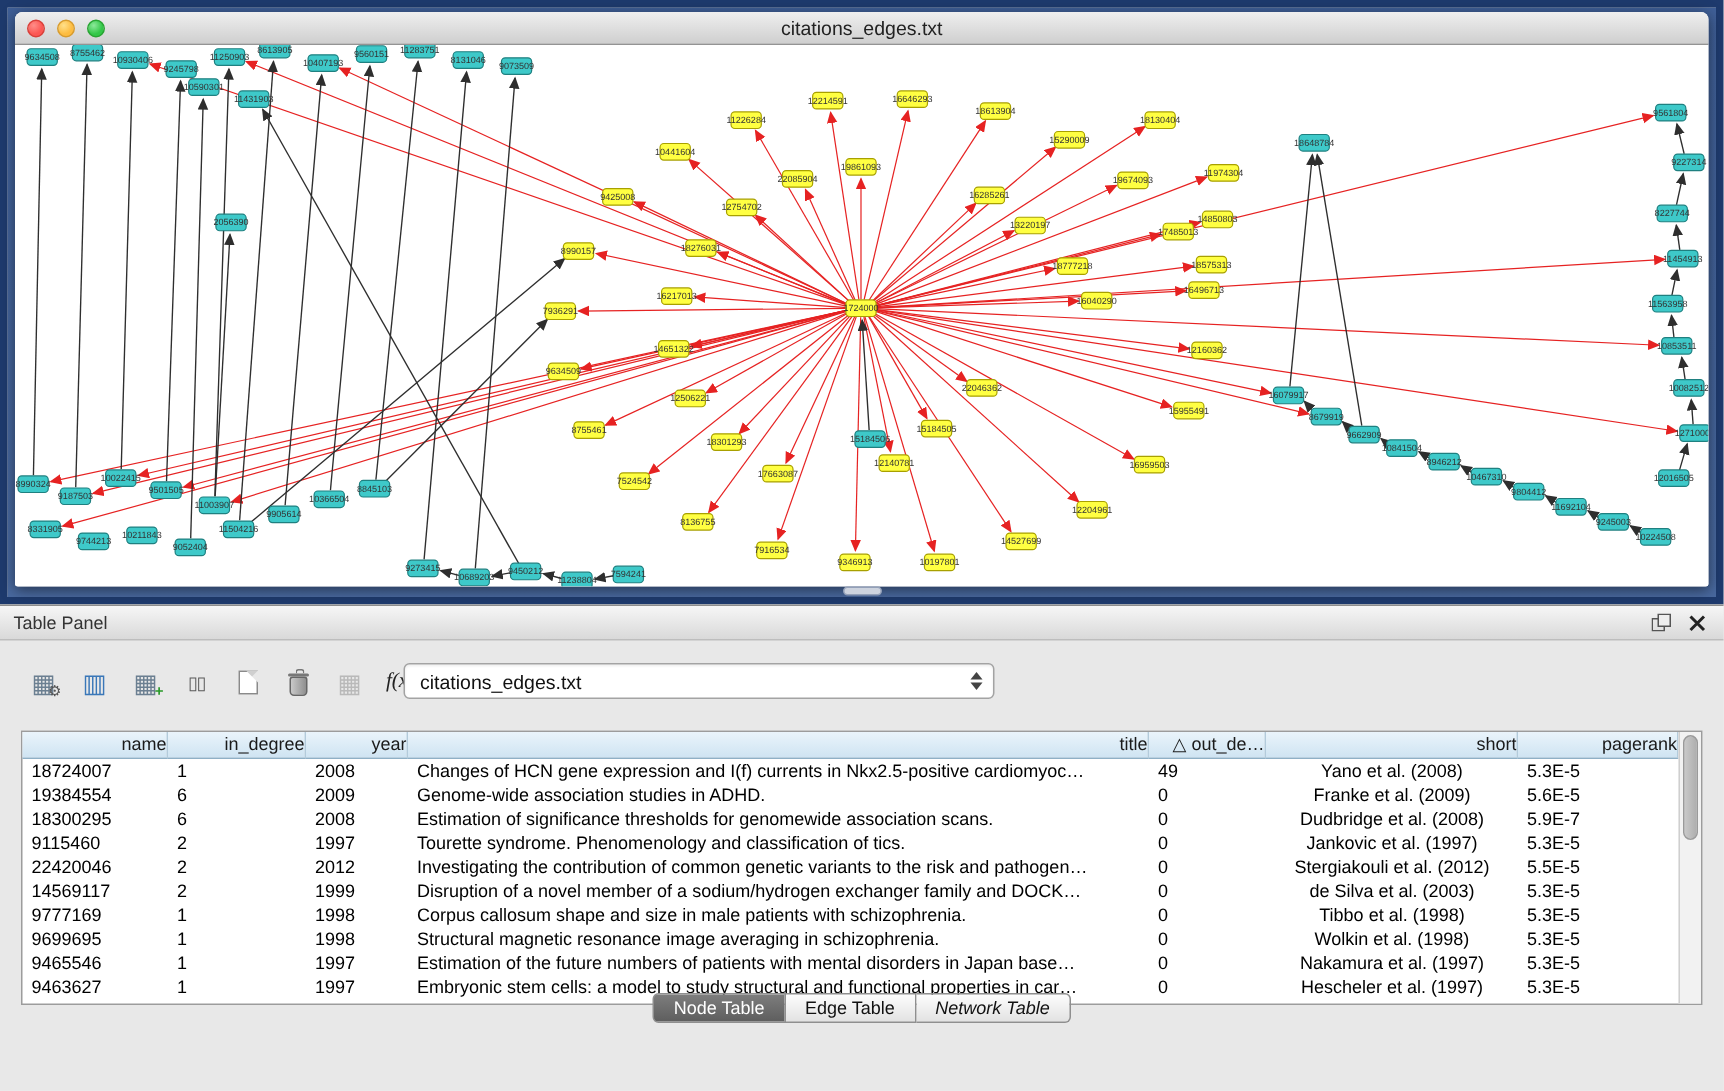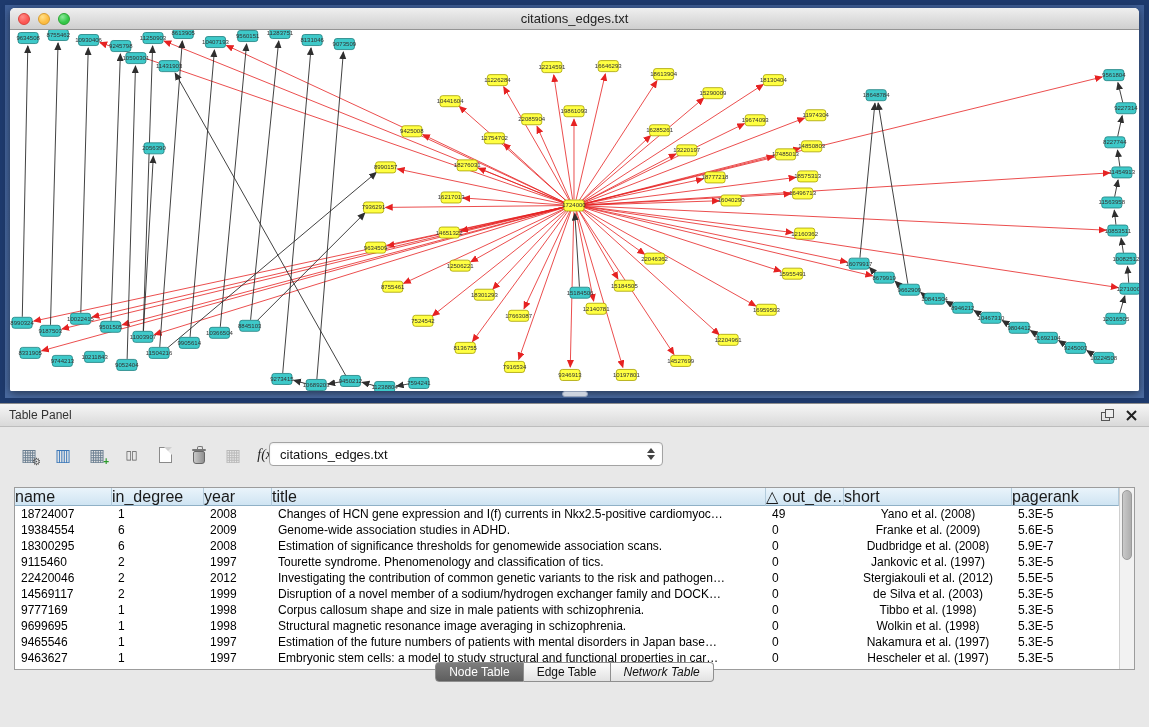--- a/index.html
+++ b/index.html
@@ -60,21 +60,21 @@
   .combo-arrows { margin-left:auto; margin-right:7px; display:flex; flex-direction:column; gap:2px; }
   .combo-arrows .up { width:0; height:0; border-left:4px solid transparent; border-right:4px solid transparent;
                       border-bottom:5px solid #444; }
   .combo-arrows .down { width:0; height:0; border-left:4px solid transparent; border-right:4px solid transparent;
                         border-top:5px solid #444; }
 
   .table-wrap { position:absolute; left:14px; top:83px; width:1121px; height:183px;
                 background:#fff; border:1px solid #9c9c9c; }
   .thead { display:flex; height:18px; padding-right:15px; }
   .th { background:linear-gradient(180deg,#eaf4fb,#cfe4f2); border-right:1px solid #b3cbdb;
-        border-bottom:1px solid #8fb0c6; font-size:16px; color:#1a1a1a; text-align:left;
+        border-bottom:1px solid #8fb0c6; font-size:12px; color:#1a1a1a; text-align:right;
         line-height:17px; white-space:nowrap; overflow:hidden; }
   .tbody { position:absolute; left:0; right:15px; top:18px; bottom:0; overflow:hidden; }
   .tr { display:flex; height:16px; }
   .td { font-size:12px; line-height:16px; color:#000; padding-left:6px; white-space:nowrap; overflow:hidden; }
   .c0{width:97px}.c1{width:92px}.c2{width:68px}.c3{width:494px}.c4{width:78px}.c5{width:168px}.c6{flex:1}
   .td.c5 { text-align:center; padding-left:0; }
   .vscroll { position:absolute; right:0; top:0; bottom:0; width:15px; background:#f2f2f2;
              border-left:1px solid #cfcfcf; }
   .vthumb { position:absolute; left:2px; right:2px; top:2px; height:70px; border-radius:5px;
             background:linear-gradient(90deg,#c9c9c9,#aeaeae); border:1px solid #9a9a9a; }

